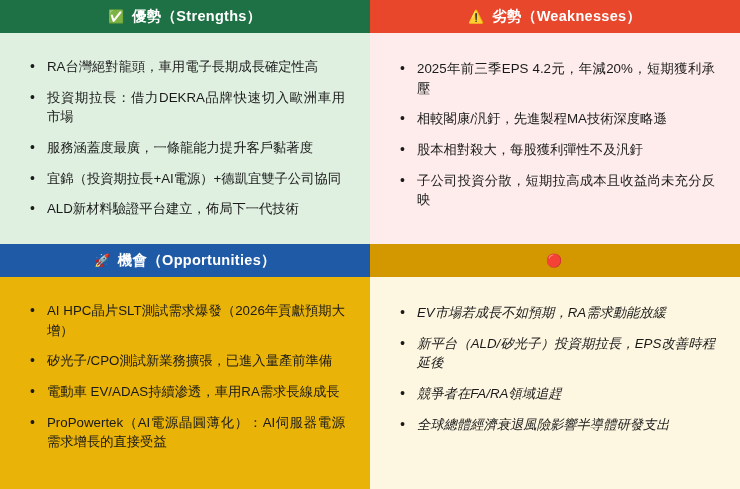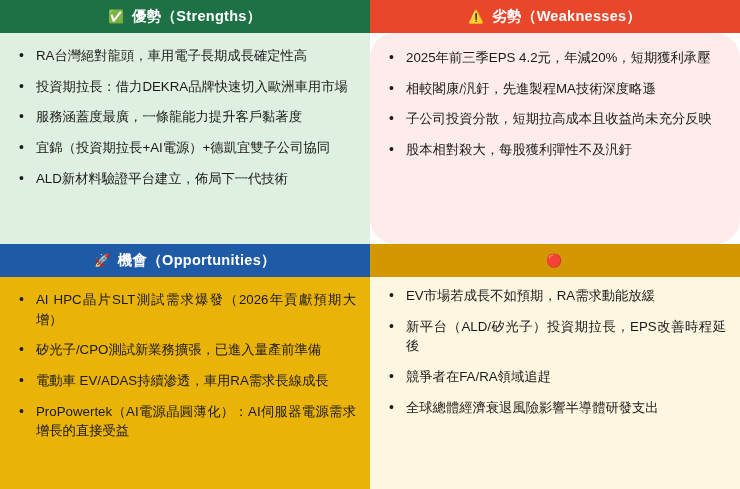--- a/index.html
+++ b/index.html
@@ -43,21 +43,21 @@
     line-height: 1;
     display: inline-block;
   }
   .q-body {
     flex: 1 1 auto;
     padding: 13px 14px 8px 10px;
     box-sizing: border-box;
   }
   ul.items {
     list-style: none;
-    margin: 0;
+    margin: 11px;
     padding: 0;
   }
   ul.items li {
     position: relative;
     padding-left: 26px;
     margin-bottom: 11px;
     font-size: 13.3px;
     line-height: 1.48;
     color: #1a1a1a;
     text-align: justify;
@@ -73,30 +73,30 @@
     font-size: 14px;
     line-height: 1.48;
     color: #1a1a1a;
   }
 
   
   .q-strengths .q-header { background: #1e7145; }
   .q-strengths .q-body   { background: #dff0e0; }
 
   .q-weaknesses .q-header { background: #e8472c; }
-  .q-weaknesses .q-body   { background: #fdeceb; border-radius: 25px; }
+  .q-weaknesses .q-body   { background: #fdeceb; }
 
   .q-opportunities .q-header { background: #1f5aa6; }
   .q-opportunities .q-body   { background: #eab308; }
 
   .q-threats .q-header { background: #d39800; }
   .q-threats .q-body   { background: #fdf6e0; }
 
   .q-weaknesses .q-body { padding-top: 15px; }
-  .q-threats .q-body { padding-top: 9px; }
+  .q-threats .q-body { padding-top: 15px; font-style: italic; }
 </style>
 </head>
 <body>
 
 <div class="swot-grid">
 
   <div class="quadrant q-strengths">
     <div class="q-header">
       <span class="hdr-icon">✅</span>
       <span>優勢（Strengths）</span>
@@ -114,22 +114,22 @@
 
   <div class="quadrant q-weaknesses">
     <div class="q-header">
       <span class="hdr-icon">⚠️</span>
       <span>劣勢（Weaknesses）</span>
     </div>
     <div class="q-body">
       <ul class="items">
         <li>2025年前三季EPS 4.2元，年減20%，短期獲利承壓</li>
         <li>相較閣康/汎釪，先進製程MA技術深度略遜</li>
+        <li>股本相對殺大，每股獲利彈性不及汎釪</li>
         <li>子公司投資分散，短期拉高成本且收益尚未充分反映</li>
-        <li>股本相對殺大，每股獲利彈性不及汎釪</li>
       </ul>
     </div>
   </div>
 
   <div class="quadrant q-opportunities">
     <div class="q-header">
       <span class="hdr-icon">🚀</span>
       <span>機會（Opportunities）</span>
     </div>
     <div class="q-body">

